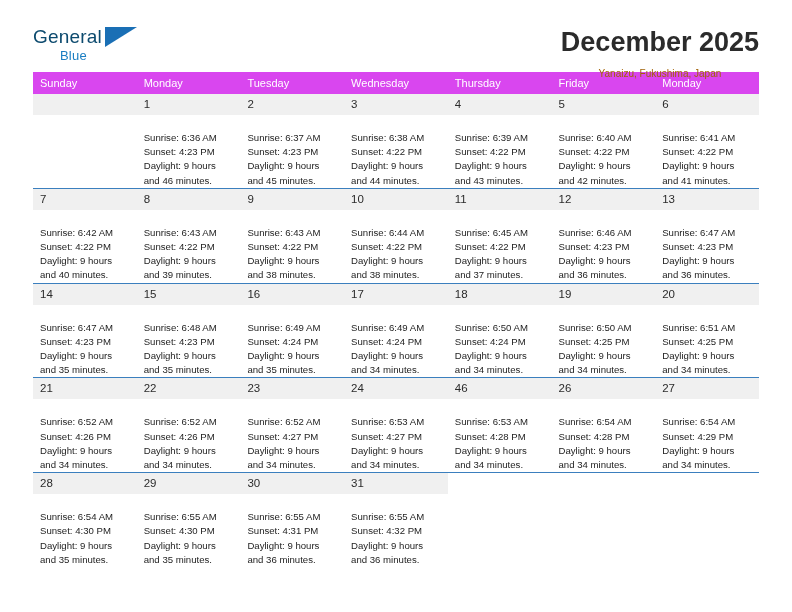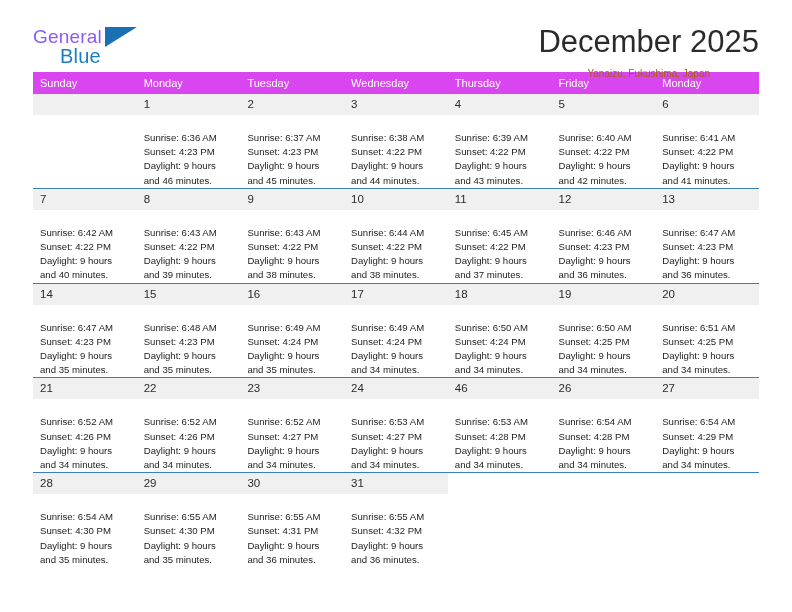--- a/index.html
+++ b/index.html
@@ -37,50 +37,50 @@
     width: 110px;
     height: 46px;
     flex: 0 0 auto;
   }
   .brand-general {
     position: absolute;
     left: 0;
     top: 0;
     font-size: 19px;
     letter-spacing: .2px;
-    color: #8b5cf6;
+    color: #0c4a6e;
     line-height: 22px;
   }
   .brand-blue {
     position: absolute;
     left: 27px;
     top: 19px;
-    font-size: 20px;
+    font-size: 13px;
     letter-spacing: .2px;
     color: #1a7ec2;
     line-height: 22px;
   }
   .brand-tri {
     position: absolute;
     left: 72px;
     top: 1px;
     width: 0;
     height: 0;
     border-left: 32px solid #1a6fb5;
     border-bottom: 20px solid transparent;
   }
 
   .titles {
     text-align: right;
     flex: 0 0 auto;
     padding-top: 0px;
   }
   .month-title {
-    font-size: 31px;
-    font-weight: normal;
+    font-size: 27px;
+    font-weight: bold;
     color: #2b2b2b;
     line-height: 32px;
     white-space: nowrap;
   }
   .location {
     font-size: 10px;
     color: #a16207;
     line-height: 20px;
     margin-top: 6px;
     white-space: nowrap;

